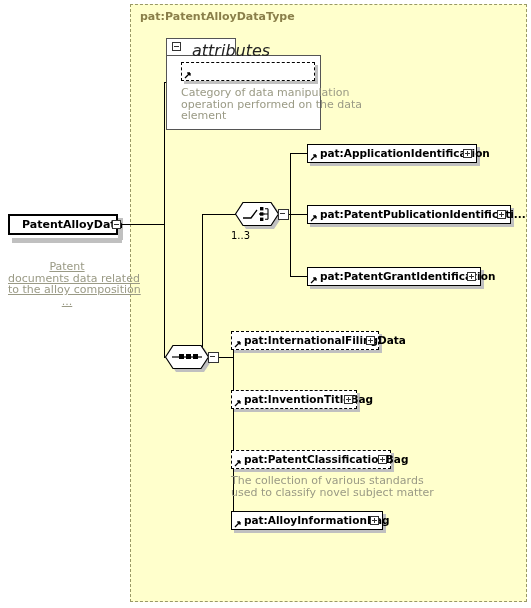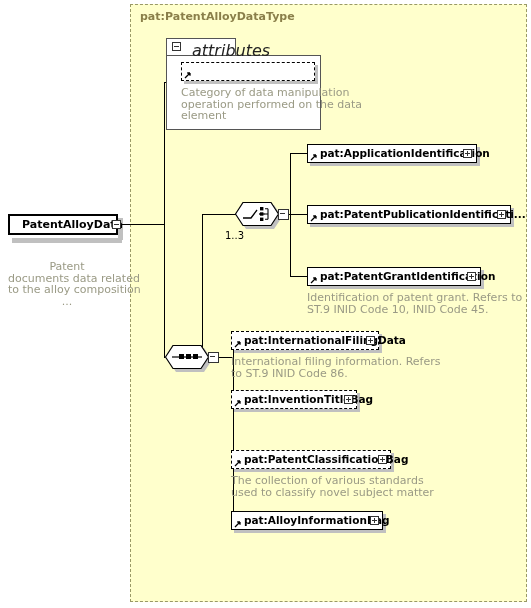--- a/index.html
+++ b/index.html
@@ -68,21 +68,21 @@
   .arrow-glyph{
     position:absolute;width:8px;height:8px;
   }
   .arrow-glyph svg{display:block;}
 
   
   .anno{
     position:absolute;font-size:11px;color:#9a9a85;line-height:11.5px;
     white-space:pre;
   }
-  .anno.center{text-align:center;}
+  .anno.center{text-align:center;text-decoration:underline;}
 
   
   .root-node{
     position:absolute;left:8px;top:214px;width:110px;height:21px;
     background:#ffffff;border:2px solid #000000;box-sizing:border-box;
   }
   .root-shadow{
     position:absolute;left:12px;top:238px;width:110px;height:5px;background:#c0c0c0;
   }
   .root-shadow2{
@@ -168,21 +168,21 @@
       <path d="M24 12 L30 12" stroke="#000" stroke-width="1.3" fill="none"></path>
       <rect x="25" y="5" width="3.4" height="3.4" fill="#000"></rect>
       <rect x="25" y="10.3" width="3.4" height="3.4" fill="#000"></rect>
       <rect x="25" y="15.6" width="3.4" height="3.4" fill="#000"></rect>
       <path d="M30 6.7 L33 6.7 M30 12 L33 12 M30 17.3 L33 17.3" stroke="#000" stroke-width="1.1" fill="none"></path>
       <path d="M33 6.7 L33 17.3" stroke="#000" stroke-width="1.1" fill="none"></path>
     </svg>
   </div>
 
   <div class="minus-btn" style="left:278px;top:209px;width:11px;height:11px;"></div>
-  <div class="card-label" style="left:225px;top:230px;">1..3</div>
+  <div class="card-label" style="left:231px;top:230px;">1..3</div>
 
   <div class="ln v" style="left:202px;top:214px;height:144px;"></div>
   <div class="ln h" style="left:202px;top:214px;width:34px;"></div>
 
   <div class="ln h" style="left:289px;top:214px;width:18px;"></div>
   <div class="ln v" style="left:290px;top:153px;height:123px;"></div>
   <div class="ln h" style="left:290px;top:153px;width:17px;"></div>
   <div class="ln h" style="left:290px;top:214px;width:17px;"></div>
   <div class="ln h" style="left:290px;top:276px;width:17px;"></div>
 
@@ -208,22 +208,20 @@
 
   <div class="node-shadow" style="left:310px;top:270px;width:174px;"></div>
   <div class="node" style="left:307px;top:267px;width:174px;"></div>
   <div class="arrow-glyph" style="left:310px;top:276px;">
     <svg width="8" height="8" viewBox="0 0 8 8">
         <path d="M1 7 L6 2 M6 2 L3.2 2 M6 2 L6 4.8" stroke="#000" stroke-width="1.3" fill="none"></path>
       </svg>
   </div>
   <div class="node-label" style="left:320px;top:267px;">pat:PatentGrantIdentification</div>
   <div class="plus-btn" style="left:467px;top:272px;"></div>
-  <div class="anno" style="left:307px;top:292px;">Identification of patent grant. Refers to
-ST.9 INID Code 10, INID Code 45.</div>
 
   <div class="comp" style="left:165px;top:345px;">
     <div class="shadow"></div>
     <div class="body"></div>
     <svg class="outline" width="48" height="28" viewBox="0 0 48 28">
       <polygon points="8,0.5 36,0.5 43.5,12 36,23.5 8,23.5 0.5,12" fill="none" stroke="#000" stroke-width="1.2"></polygon>
       <path d="M7 12 L37 12" stroke="#000" stroke-width="1.2" fill="none"></path>
       <rect x="14" y="9" width="5" height="5" fill="#000"></rect>
       <rect x="21" y="9" width="5" height="5" fill="#000"></rect>
       <rect x="28" y="9" width="5" height="5" fill="#000"></rect>
@@ -240,22 +238,20 @@
 
   <div class="node-shadow" style="left:234px;top:334px;width:148px;"></div>
   <div class="node opt" style="left:231px;top:331px;width:148px;"></div>
   <div class="arrow-glyph" style="left:234px;top:340px;">
     <svg width="8" height="8" viewBox="0 0 8 8">
         <path d="M1 7 L6 2 M6 2 L3.2 2 M6 2 L6 4.8" stroke="#000" stroke-width="1.3" fill="none"></path>
       </svg>
   </div>
   <div class="node-label" style="left:244px;top:331px;">pat:InternationalFilingData</div>
   <div class="plus-btn" style="left:366px;top:336px;"></div>
-  <div class="anno" style="left:231px;top:356px;">International filing information. Refers
-to ST.9 INID Code 86.</div>
 
   <div class="node-shadow" style="left:234px;top:393px;width:126px;"></div>
   <div class="node opt" style="left:231px;top:390px;width:126px;"></div>
   <div class="arrow-glyph" style="left:234px;top:399px;">
     <svg width="8" height="8" viewBox="0 0 8 8">
         <path d="M1 7 L6 2 M6 2 L3.2 2 M6 2 L6 4.8" stroke="#000" stroke-width="1.3" fill="none"></path>
       </svg>
   </div>
   <div class="node-label" style="left:244px;top:390px;">pat:InventionTitleBag</div>
   <div class="plus-btn" style="left:344px;top:395px;"></div>

